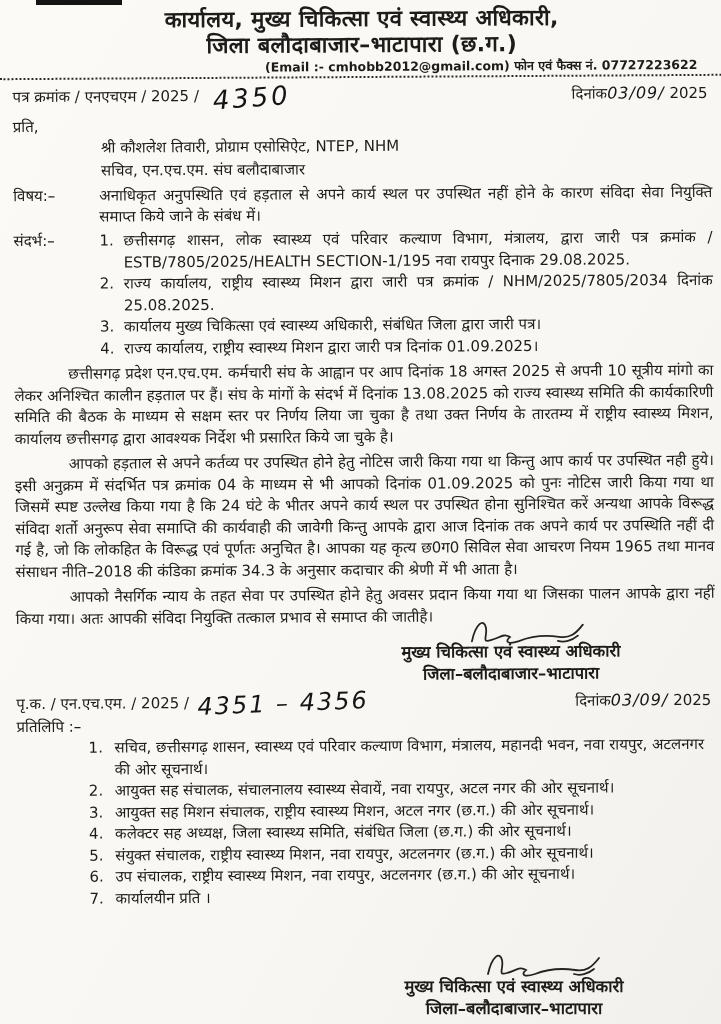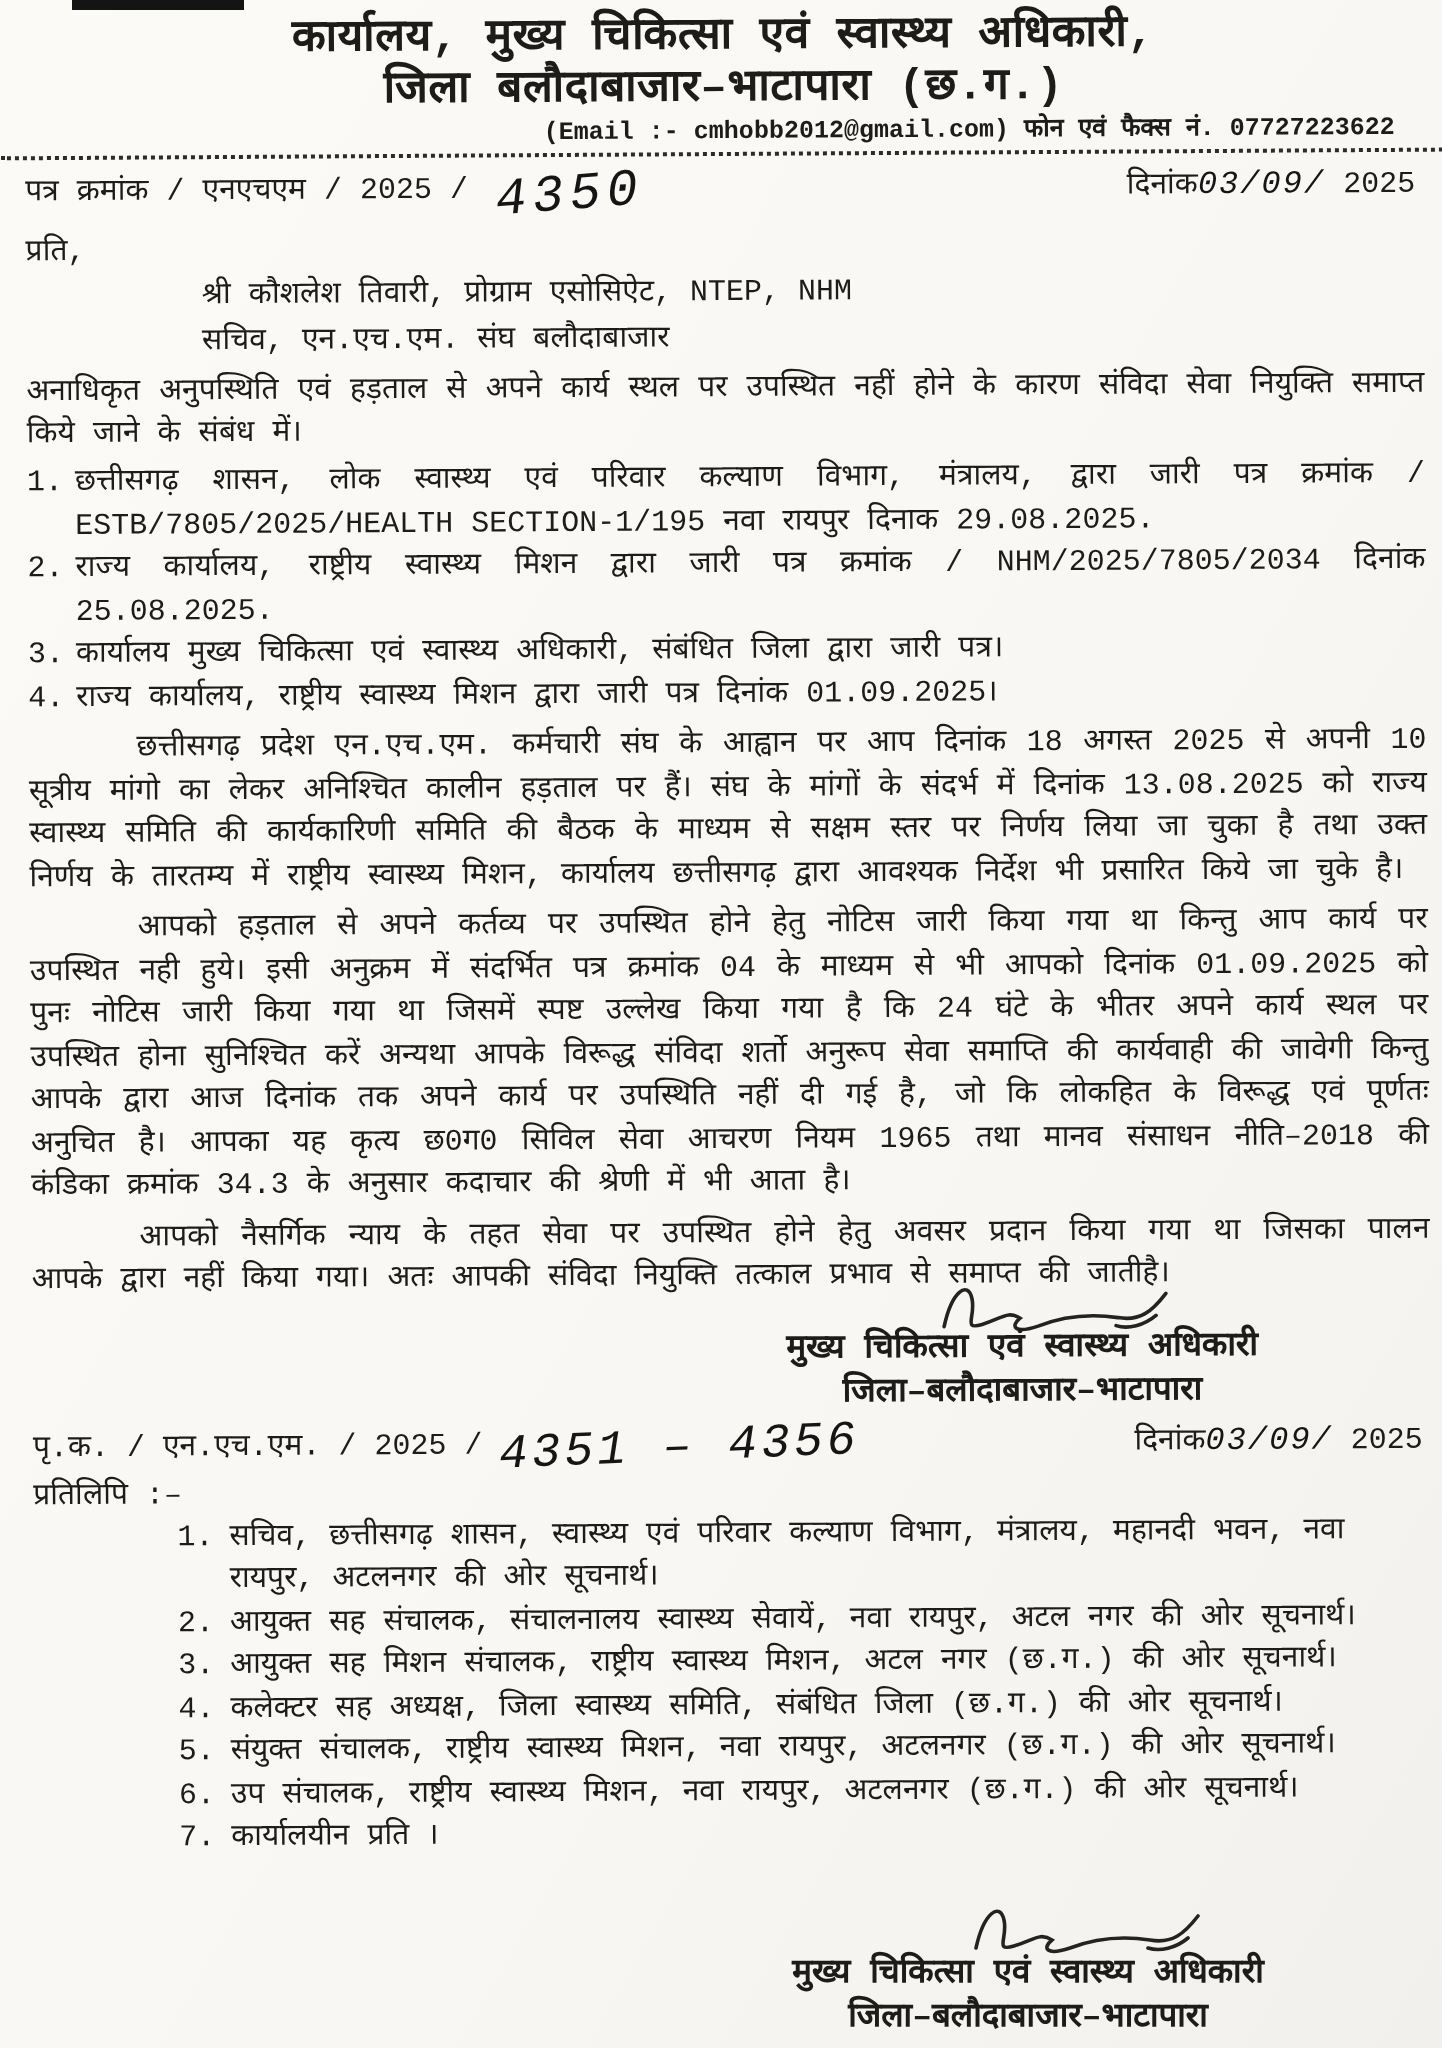--- a/index.html
+++ b/index.html
@@ -5,21 +5,20 @@
   html,body{margin:0;padding:0;}
   body{
     width:721px;height:1024px;overflow:hidden;
     background:#e9e8e4;
     font-family:"DejaVu Sans","Liberation Sans",sans-serif;
     color:#1d1c1a;
   }
   .page{
     position:relative;width:721px;height:1024px;overflow:hidden;
     background:linear-gradient(120deg,#fbfaf6 0%,#f8f7f3 60%,#f1f0ec 100%);
-    font-family:Liberation Mono, monospace;
   }
   .scan-bar{position:absolute;left:36px;top:0;width:86px;height:5px;background:#141414;}
   .content{
     position:relative;padding:5px 10px 0 12px;
     transform:rotate(-0.35deg);transform-origin:50% 0;
     font-size:15px;line-height:21px;
   }
   .hdr{ text-align:center;font-weight:700;letter-spacing:.3px; }
   .hdr1{font-size:22px;line-height:27px;}
   .hdr2{font-size:22px;line-height:26px;}
@@ -86,24 +85,26 @@
         <span>दिनांक</span><span class="hand hand-date">03/09/</span>
         <span>2025</span>
       </div>
     </div>
 
     <div class="salutation">प्रति,</div>
     <div class="recipient">श्री कौशलेश तिवारी, प्रोग्राम एसोसिऐट, NTEP, NHM</div>
     <div class="recipient">सचिव, एन.एच.एम. संघ बलौदाबाजार</div>
 
     <div class="labelled">
+      <span class="l">विषय:–</span>
       <span class="t">अनाधिकृत अनुपस्थिति एवं हड़ताल से अपने कार्य स्थल पर उपस्थित नहीं होने के कारण संविदा सेवा नियुक्ति समाप्त किये जाने के संबंध में।</span>
     </div>
 
     <div class="labelled">
+      <span class="l">संदर्भ:–</span>
       <span class="t">
         <span class="ref-item">
           <span class="n">1.</span>
           <span class="t">छत्तीसगढ़ शासन, लोक स्वास्थ्य एवं परिवार कल्याण विभाग, मंत्रालय, द्वारा जारी पत्र क्रमांक / ESTB/7805/2025/HEALTH SECTION-1/195 नवा रायपुर दिनाक 29.08.2025.</span>
         </span>
         <span class="ref-item">
           <span class="n">2.</span>
           <span class="t">राज्य कार्यालय, राष्ट्रीय स्वास्थ्य मिशन द्वारा जारी पत्र क्रमांक / NHM/2025/7805/2034 दिनांक 25.08.2025.</span>
         </span>
         <span class="ref-item">

